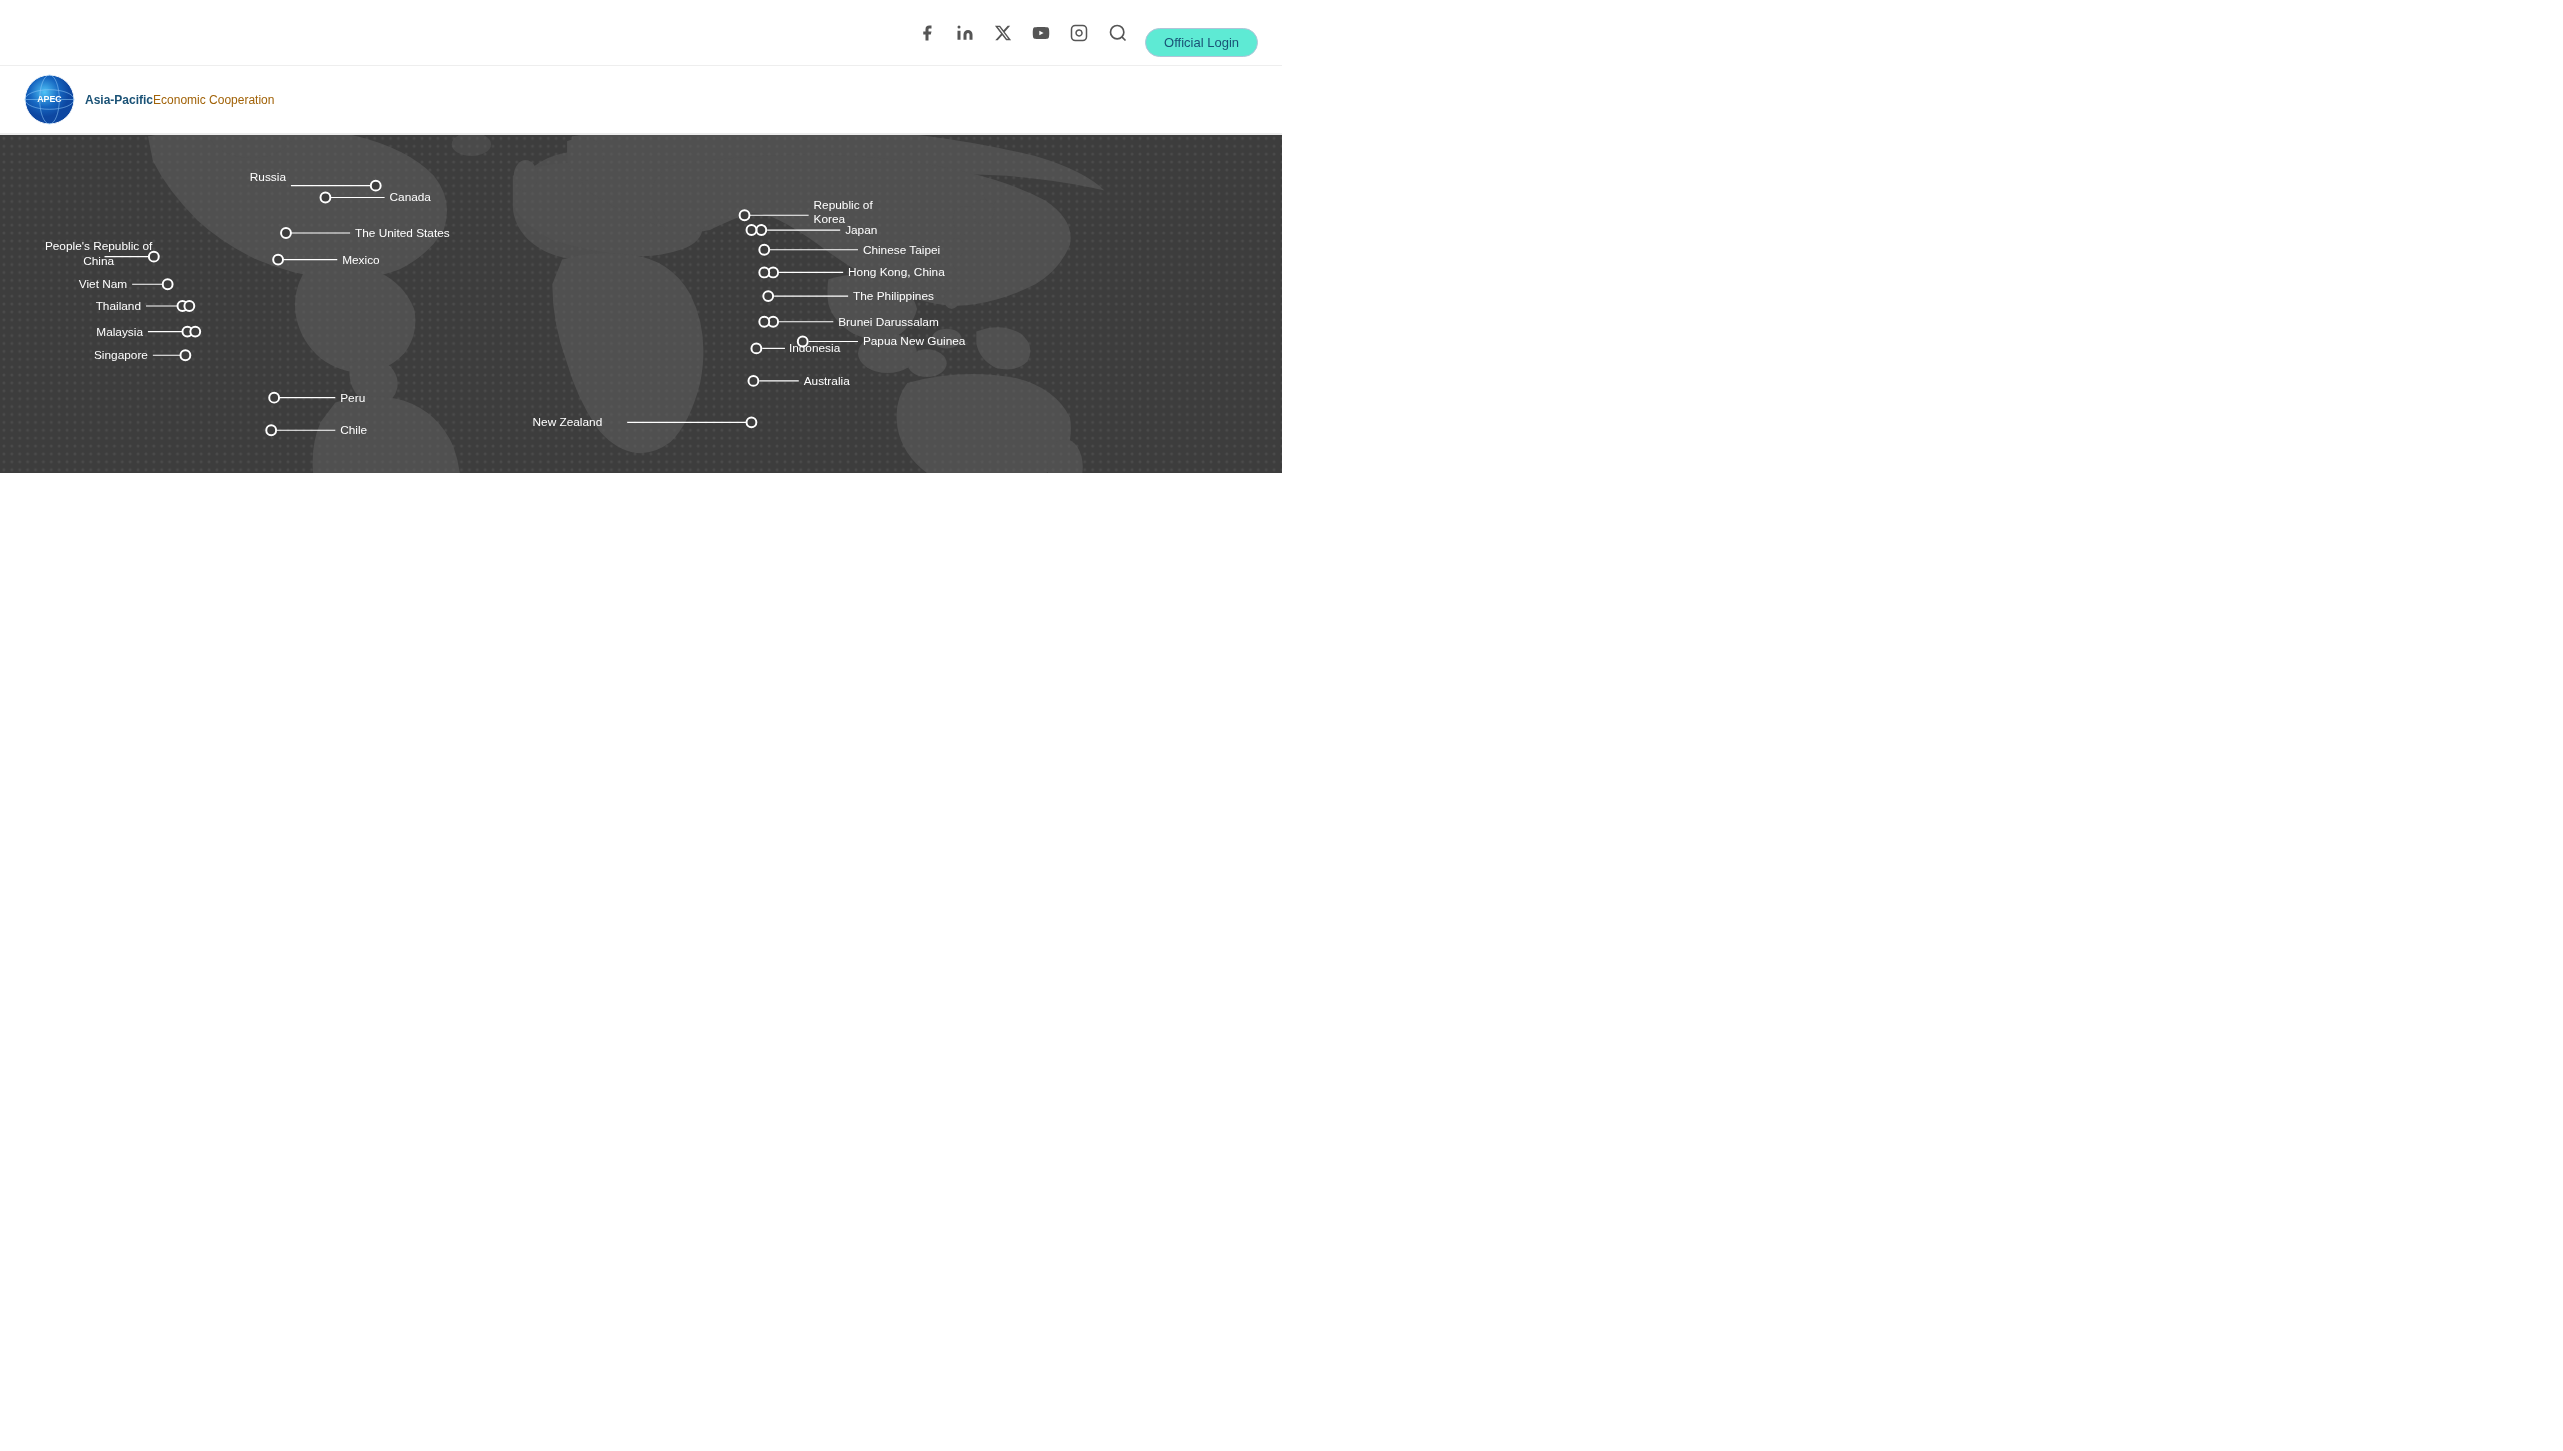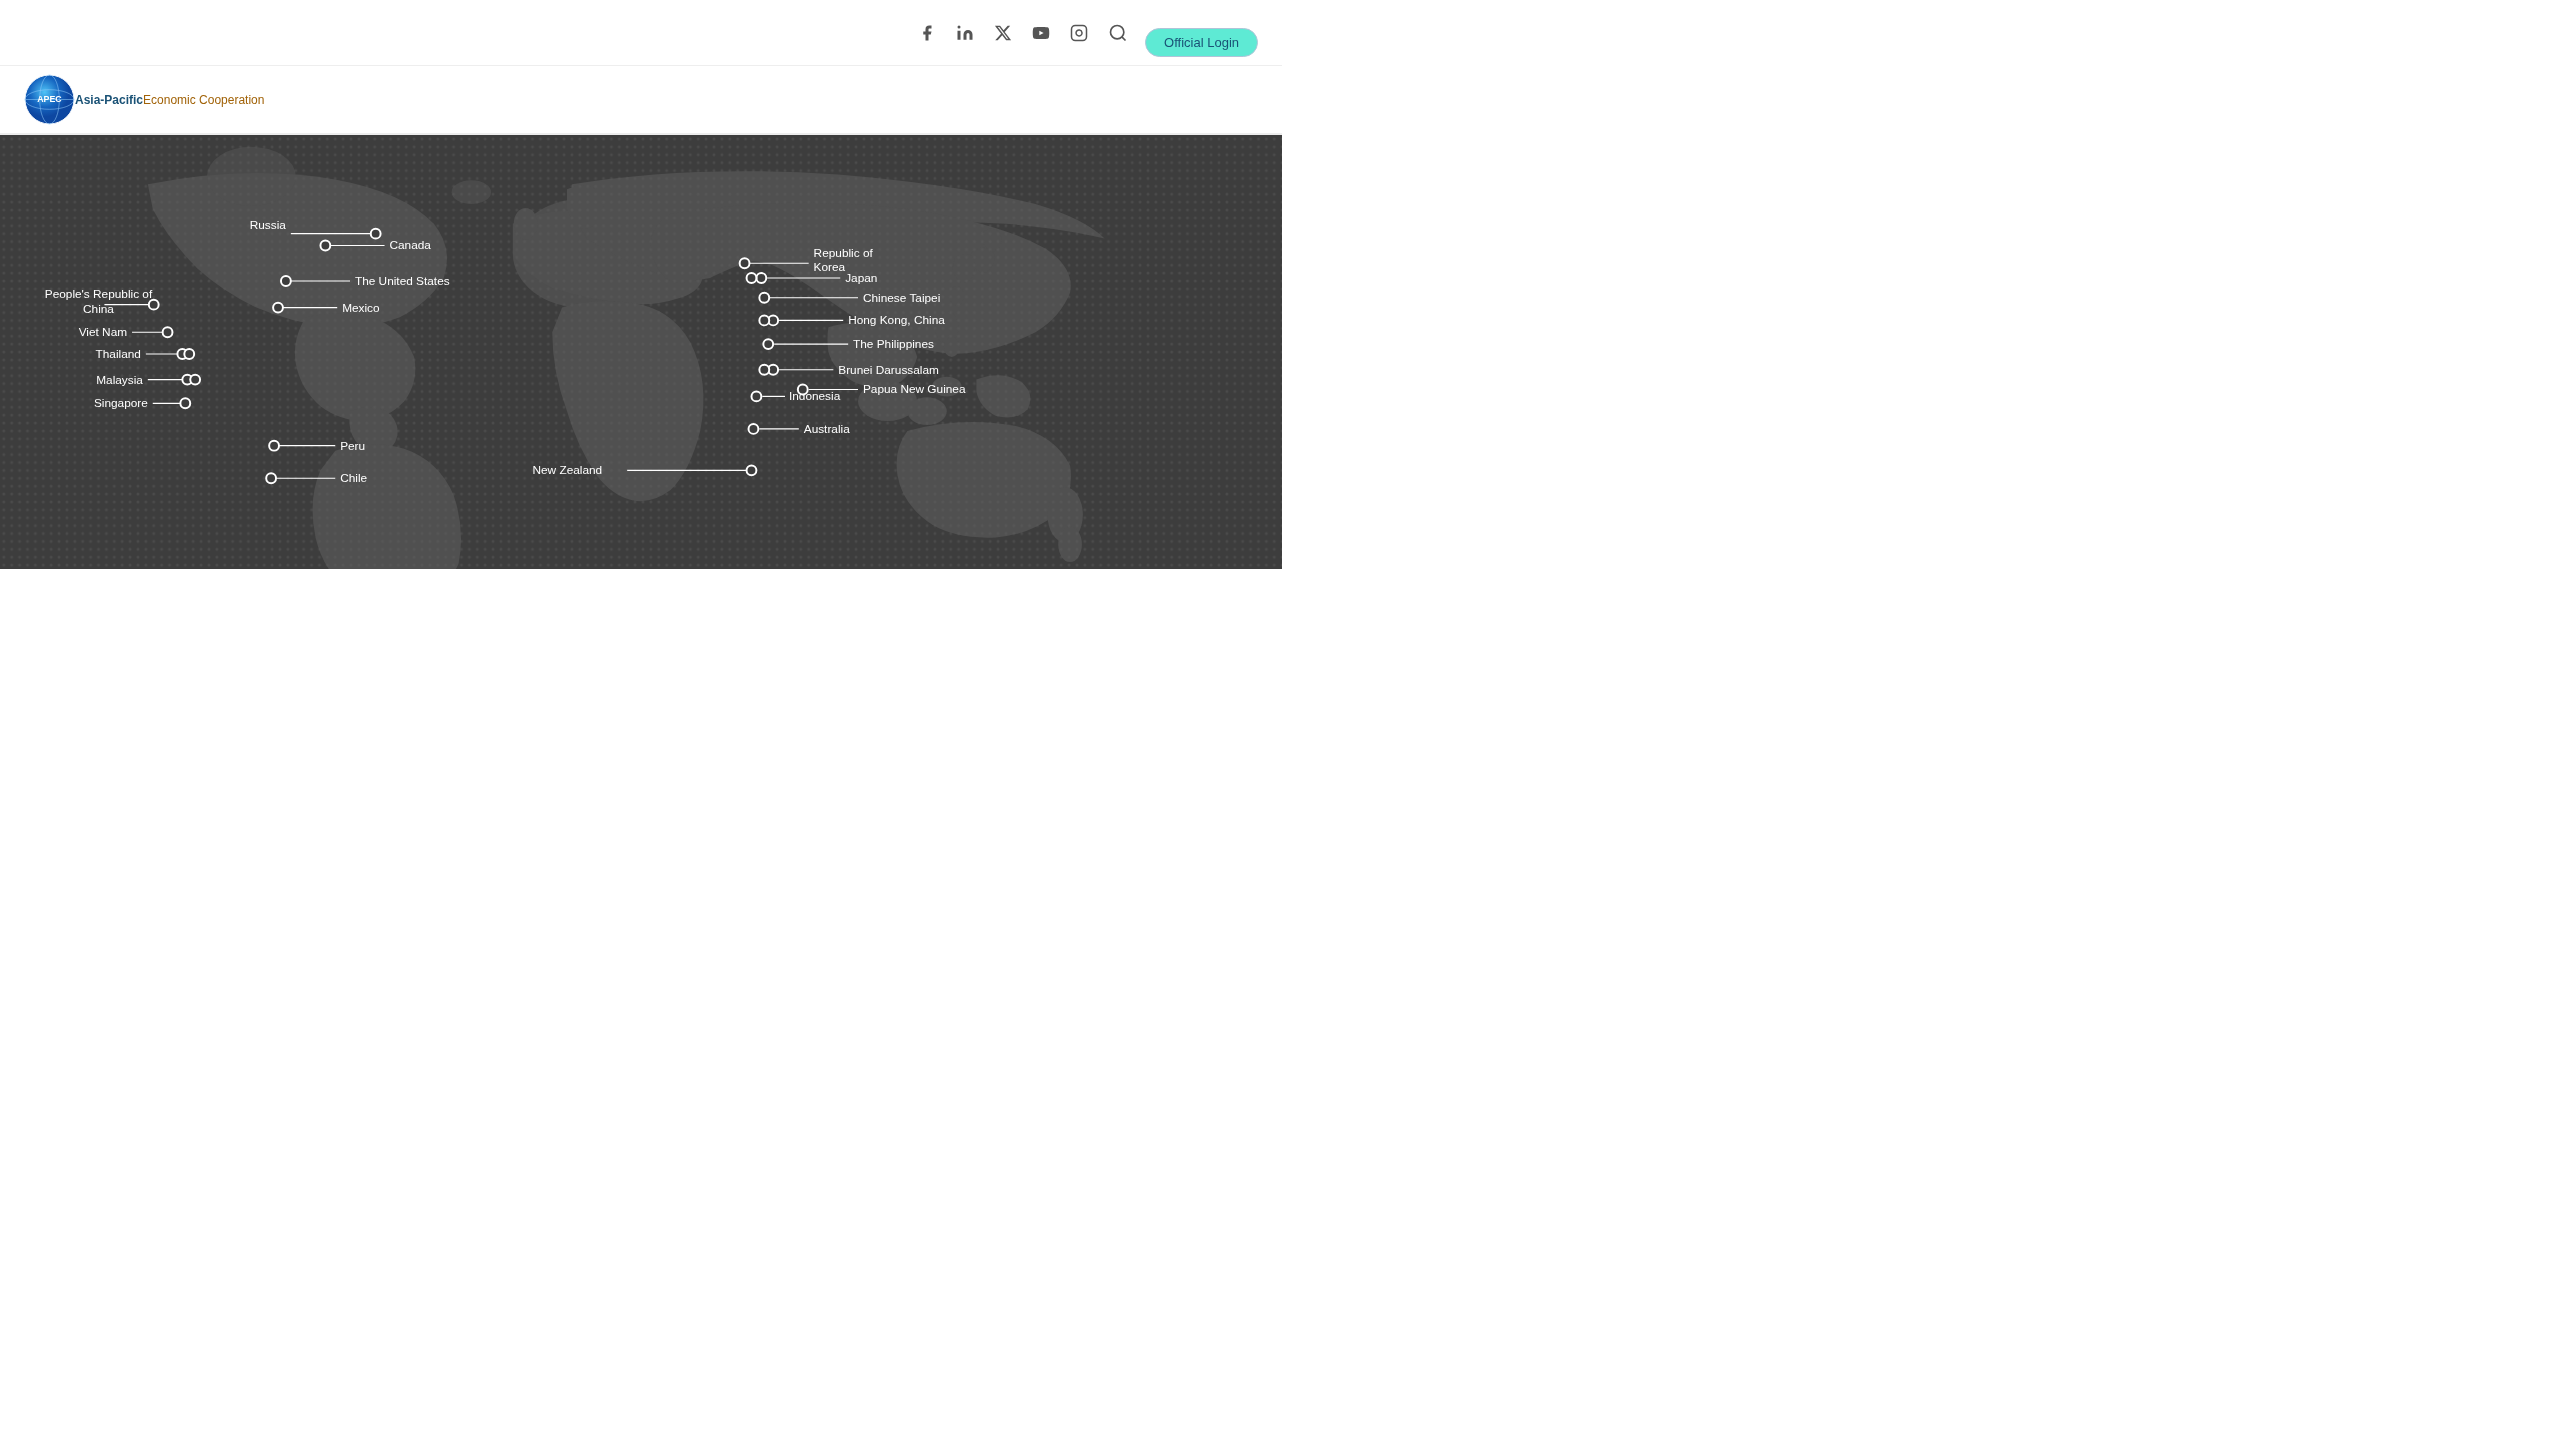--- a/index.html
+++ b/index.html
@@ -53,20 +53,21 @@
     
     .main-header {
       display: flex;
       align-items: center;
       padding: 0 24px;
       border-bottom: 2px solid #eee;
     }
     .logo-area {
       display: flex;
       align-items: center;
+      gap: 10px;
       min-width: 177px;
       padding: 8px 0;
     }
     .logo-text-area {
       display: flex;
     }
     nav {
       display: flex;
       align-items: stretch;
       flex: 1;
@@ -77,21 +78,21 @@
       color: #333;
       cursor: pointer;
       white-space: nowrap;
       display: flex;
       align-items: center;
     }
 
     
     .map-section {
       width: 100%;
-      height: 434px;
+      height: 338px;
       background: #a16207;
       position: relative;
       overflow: hidden;
     }
 
     
     .world-map-svg {
       width: 100%;
       height: 100%;
       position: absolute;

